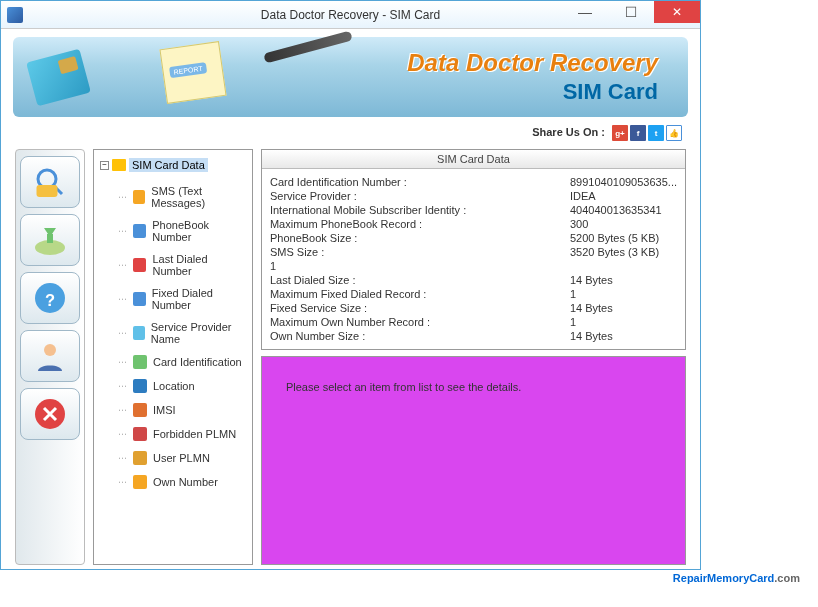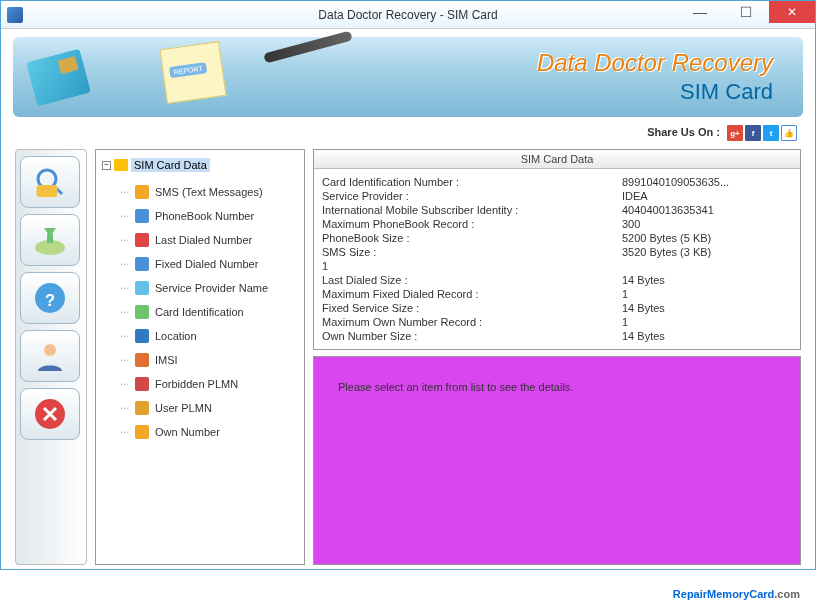--- a/index.html
+++ b/index.html
@@ -1,33 +1,33 @@
 <!DOCTYPE html>
 <html><head>
 <meta charset="utf-8">
 <style>
 *{margin:0;padding:0;box-sizing:border-box;font-family:Verdana,Tahoma,sans-serif;font-size:11px}
 body{background:#fff;width:818px;height:607px;overflow:hidden}
-.window{border:1px solid #53a4d6;width:816px;height:570px;position:relative}
+.window{border:1px solid #53a4d6;width:701px;height:570px;position:relative}
 .titlebar{height:28px;background:linear-gradient(#fff,#e8f4fd);display:flex;align-items:center;position:relative;border-bottom:1px solid #ccc}
 .title-icon{width:16px;height:16px;margin:0 6px;background:linear-gradient(135deg,#4a90d9,#2c5aa0);border-radius:2px}
 .title-text{position:absolute;left:50%;transform:translateX(-50%);color:#333;font-size:12px}
 .win-controls{margin-left:auto;display:flex;height:100%}
 .win-btn{width:46px;height:22px;display:flex;align-items:center;justify-content:center;color:#555;font-size:14px}
 .win-btn.close{background:#e04343;color:#fff;font-size:12px}
 .banner{height:80px;background:linear-gradient(180deg,#cfeaf8 0%,#a8d4e8 35%,#7db8d6 100%);margin:8px 12px 4px;border-radius:6px;position:relative;display:flex;align-items:center}
 .banner-gfx{width:320px;height:100%;position:relative}
 .sim-card{position:absolute;left:18px;top:18px;width:55px;height:45px;background:linear-gradient(135deg,#5cc9e8,#2d9bc4);border-radius:4px;transform:rotate(-15deg)}
 .sim-card::after{content:"";position:absolute;right:6px;top:6px;width:18px;height:14px;background:#d4a94a;border-radius:2px}
 .report{position:absolute;left:150px;top:8px;width:60px;height:55px;background:#fdf5c4;border:1px solid #d4c870;transform:rotate(-8deg)}
 .report::after{content:"REPORT";position:absolute;top:18px;left:6px;font-size:7px;background:#7bb8e8;color:#fff;padding:2px 4px;border-radius:3px}
 .pen{position:absolute;left:250px;top:5px;width:90px;height:10px;background:linear-gradient(90deg,#333,#666);border-radius:5px;transform:rotate(-15deg)}
 .banner-text{margin-left:auto;margin-right:30px;text-align:right}
-.brand-main{font-size:24px;color:#e8800f;font-weight:normal;font-style:italic;text-shadow:1px 1px 0 #fff,-1px -1px 0 #fff}
-.brand-sub{font-size:22px;color:#0067a5;font-weight:normal;margin-top:2px}
+.brand-main{font-size:24px;color:#e8800f;font-weight:bold;font-style:italic;text-shadow:1px 1px 0 #fff,-1px -1px 0 #fff}
+.brand-sub{font-size:22px;color:#0067a5;font-weight:bold;margin-top:2px}
 .share-row{text-align:right;padding:4px 18px 8px;color:#444;font-size:11px}
 .share-row b{color:#333}
 .share-icons{display:inline-flex;gap:2px;vertical-align:middle;margin-left:4px}
 .share-ic{width:16px;height:16px;display:inline-flex;align-items:center;justify-content:center;color:#fff;font-size:8px;font-weight:bold;border-radius:1px}
 .gp{background:#dd4b39}.fb{background:#3b5998}.tw{background:#1da1f2}.th{background:#fff;border:1px solid #4a90d9;color:#4a90d9}
 .content{display:flex;padding:0 14px 14px;gap:8px;height:430px}
 .toolbar{width:72px;display:flex;flex-direction:column;gap:6px;padding:6px 4px;border:1px solid #bbb;border-radius:4px;background:linear-gradient(90deg,#e0e8ec,#fff)}
 .tool-btn{width:60px;height:52px;border:1px solid #a0b8c8;border-radius:8px;background:linear-gradient(#fff,#dde8ee);display:flex;align-items:center;justify-content:center;cursor:pointer}
 .tool-btn svg{width:36px;height:36px}
 .tree-panel{width:210px;border:1px solid #999;background:#fff;padding:6px 4px;overflow:auto}
@@ -40,21 +40,21 @@
 .tree-item .dots{color:#999;font-size:9px}
 .tree-ic{width:14px;height:14px;display:inline-block;border-radius:2px}
 .right-area{flex:1;display:flex;flex-direction:column;gap:6px}
 .data-table{border:1px solid #999;background:#fff}
 .data-header{background:linear-gradient(#fff,#e8e8e8);border-bottom:1px solid #bbb;text-align:center;padding:3px;color:#444}
 .data-body{padding:6px 8px}
 .data-row{display:flex;padding:1px 0}
 .data-label{flex:0 0 300px;color:#333}
 .data-value{color:#333}
 .details-box{flex:1;border:1px solid #999;background:#d946ef;padding:24px;color:#333}
-.footer-link{position:absolute;right:18px;bottom:6px;color:#0067d6;font-size:15px;font-weight:bold}
+.footer-link{position:absolute;right:18px;bottom:22px;color:#0067d6;font-size:15px;font-weight:bold}
 .footer-link .com{color:#666}
 </style>
 </head>
 <body>
 
 <div class="window">
   <div class="titlebar">
     <span class="title-icon"></span>
     <span class="title-text">Data Doctor Recovery - SIM Card</span>
     <div class="win-controls">

